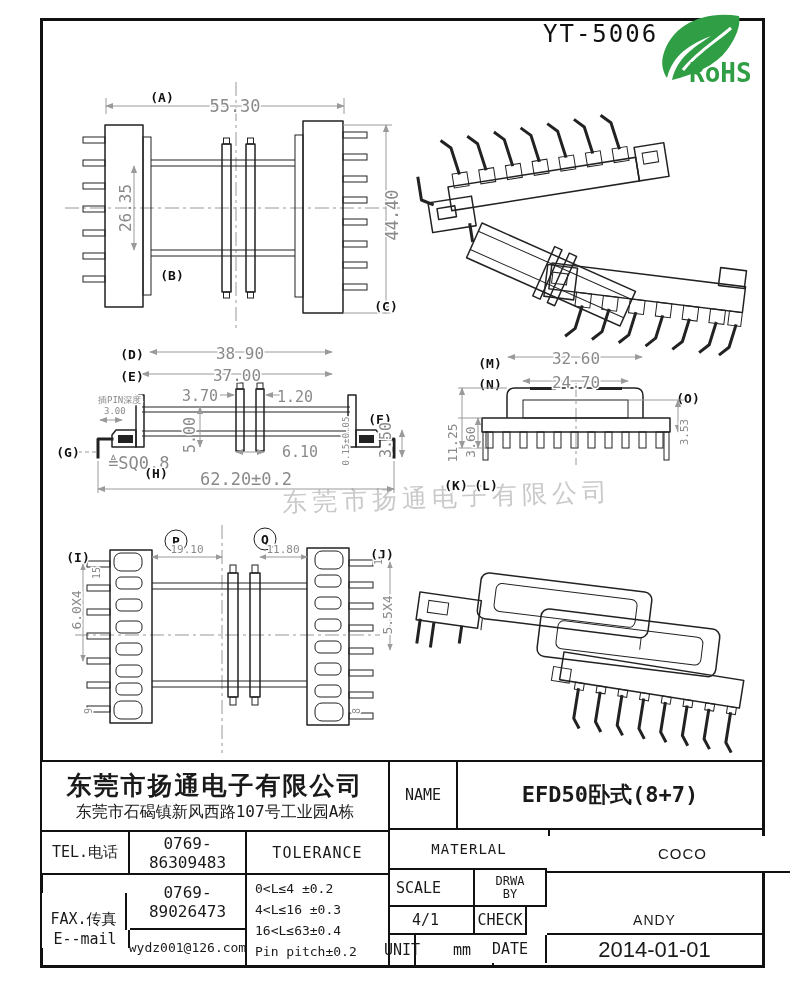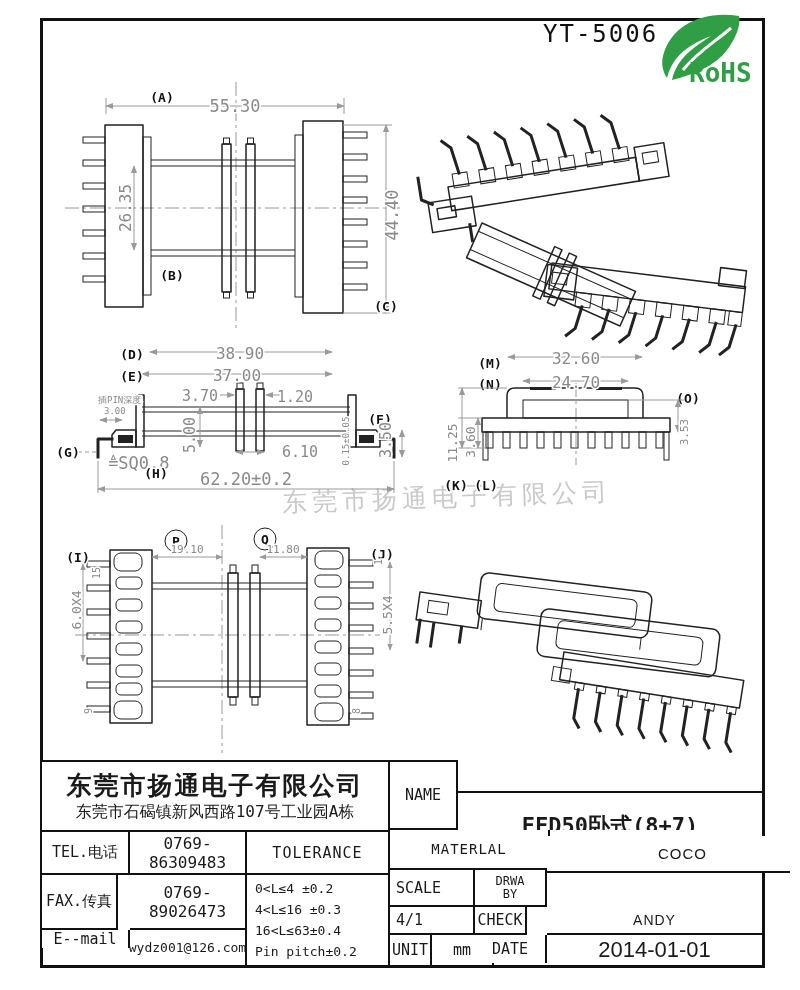--- a/index.html
+++ b/index.html
@@ -39,21 +39,21 @@
   .tb-cell{position:absolute;box-sizing:border-box;background:#fff;
     display:flex;align-items:center;justify-content:center;text-align:center;}
   .bR{border-right:2px solid #111;} .bB{border-bottom:2px solid #111;} .bT{border-top:2px solid #111;}
   .company{font-size:25px;font-weight:600;letter-spacing:2px;}
   .address{font-size:16px;letter-spacing:0px;}
   .tb-label{font-size:15px;}
   .tb-val{font-size:16px;}
   .tol-head{font-size:15px;letter-spacing:1px;}
   .tol-body{flex-direction:column;align-items:flex-start;justify-content:center;
     padding-left:8px;font-size:13px;line-height:21px;text-align:left;}
-  .name-val{font-size:22px;font-weight:bold;margin-top:31px;}
+  .name-val{font-size:22px;font-weight:bold;}
   .mat{font-size:14px;letter-spacing:1px;}
   .small2{font-size:12px;line-height:13px;white-space:pre-line;}
   .sans{font-family:"Liberation Sans","DejaVu Sans",sans-serif;}
   .date-val{font-size:22px;}
 </style>
 </head>
 <body>
 
 <div class="abs frame"></div>
 
@@ -443,21 +443,21 @@
 
   <div class="tb-cell bT bR bB" style="left:42px;top:760px;width:348px;height:72px;flex-direction:column;">
     <div class="company">东莞市扬通电子有限公司</div>
     <div class="address">东莞市石碣镇新风西路107号工业园A栋</div>
   </div>
 
   <div class="tb-cell bR bB tb-label" style="left:42px;top:832px;width:88px;height:43px;">TEL.电话</div>
   <div class="tb-cell bR bB tb-val" style="left:130px;top:832px;width:117px;height:43px;">0769-86309483</div>
   <div class="tb-cell bR bB tol-head" style="left:247px;top:832px;width:143px;height:43px;">TOLERANCE</div>
 
-  <div class="tb-cell bR bB tb-label" style="left:42px;top:875px;width:76px;height:55px;">FAX.传真</div>
+  <div class="tb-cell bR bB tb-label" style="left:42px;top:893px;width:85px;height:55px;">FAX.传真</div>
   <div class="tb-cell bR bB tb-val" style="left:130px;top:875px;width:117px;height:55px;">0769-89026473</div>
 
   <div class="tb-cell bR tb-label" style="left:42px;top:930px;width:88px;height:18px;">E--mail</div>
   <div class="tb-cell bR" style="left:130px;top:930px;width:117px;height:35px;font-size:13px;">wydz001@126.com</div>
 
   <div class="tb-cell bR tol-body" style="left:247px;top:875px;width:143px;height:90px;">
     <div>0&lt;L≤4  ±0.2</div>
     <div>4&lt;L≤16 ±0.3</div>
     <div>16&lt;L≤63±0.4</div>
     <div>Pin pitch±0.2</div>
@@ -467,21 +467,21 @@
   <div class="tb-cell bT bB name-val" style="left:458px;top:760px;width:304px;height:70px;">EFD50卧式(8+7)</div>
 
   <div class="tb-cell bR bB mat" style="left:390px;top:830px;width:160px;height:40px;">MATERLAL</div>
   <div class="tb-cell bB mat" style="left:550px;top:830px;width:212px;height:40px;">PHENOLIC</div>
 
   <div class="tb-cell bR bB tb-label" style="left:390px;top:870px;width:85px;height:37px;justify-content:flex-start;padding-left:6px;">SCALE</div>
   <div class="tb-cell bR bB small2" style="left:475px;top:870px;width:72px;height:37px;">DRWA
 BY</div>
   <div class="tb-cell bB sans" style="left:547px;top:836px;width:243px;height:37px;font-size:15px;letter-spacing:1px;padding-left:28px;">COCO</div>
 
-  <div class="tb-cell bR bB tb-label" style="left:390px;top:907px;width:85px;height:28px;justify-content:flex-start;padding-left:6px;">4/1</div>
+  <div class="tb-cell bR bB tb-label" style="left:390px;top:907px;width:85px;height:28px;justify-content:flex-start;padding-left:22px;">4/1</div>
   <div class="tb-cell bR bB tb-label" style="left:475px;top:907px;width:52px;height:28px;">CHECK</div>
   <div class="tb-cell bB sans" style="left:547px;top:907px;width:215px;height:28px;font-size:14px;letter-spacing:1px;">ANDY</div>
 
-  <div class="tb-cell bR tb-label" style="left:390px;top:935px;width:42px;height:30px;">UNIT</div>
+  <div class="tb-cell bR tb-label" style="left:390px;top:935px;width:26px;height:30px;">UNIT</div>
   <div class="tb-cell bR tb-label" style="left:432px;top:935px;width:62px;height:30px;">mm</div>
   <div class="tb-cell bR tb-label" style="left:475px;top:935px;width:72px;height:28px;">DATE</div>
   <div class="tb-cell sans date-val" style="left:547px;top:935px;width:215px;height:30px;">2014-01-01</div>
 </div>
 
 </body></html>

